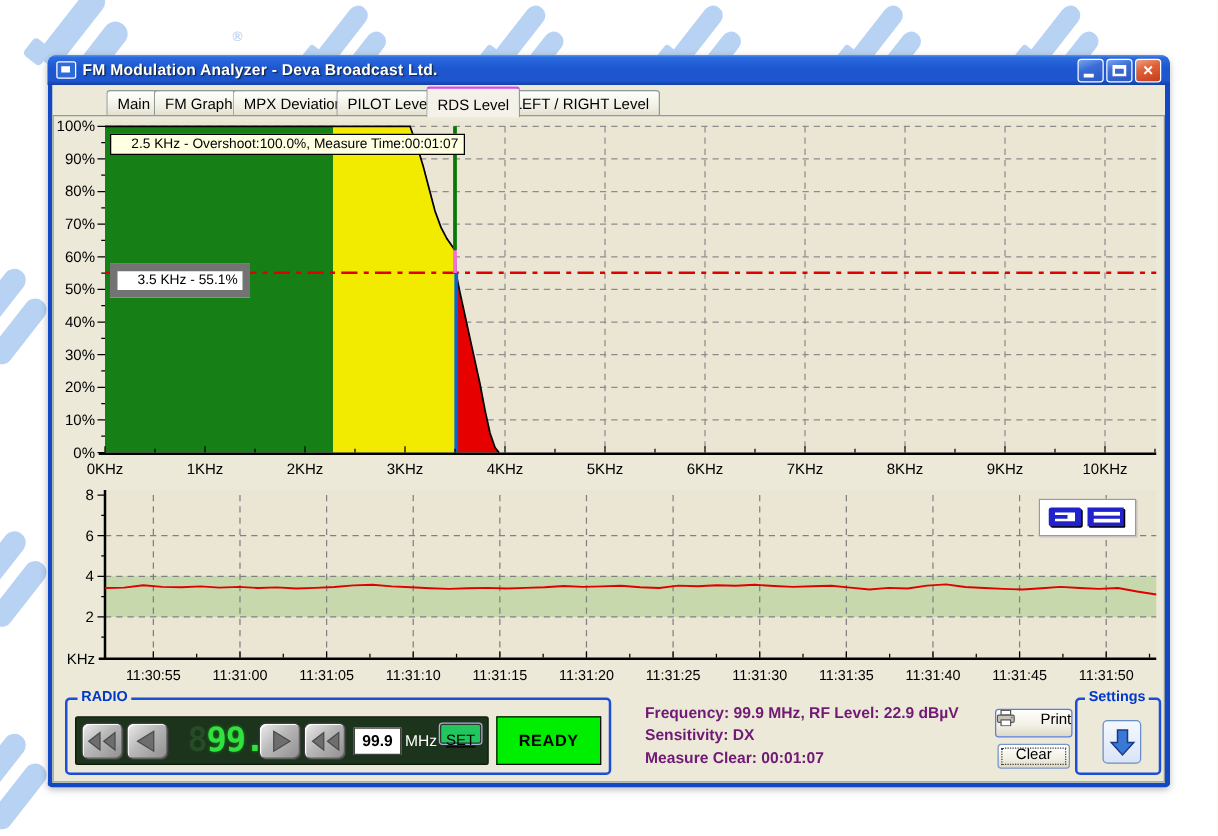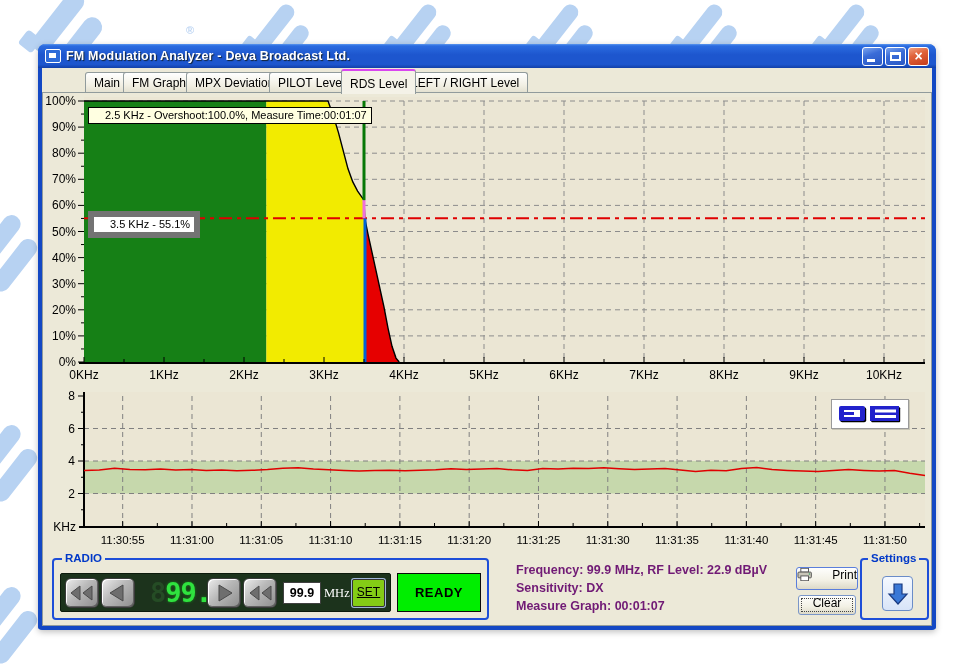--- a/index.html
+++ b/index.html
@@ -65,22 +65,22 @@
              box-shadow:inset 1px 1px 0 #fff, inset -1px -1px 0 #606060; cursor:default; }
   .nav-btn svg { position:absolute; left:0; top:0; }
   .seg-display { position:absolute; left:75px; top:2px; width:68px; height:34px;
                  font-family:"DejaVu Sans Mono", monospace; font-size:27px; font-weight:bold;
                  letter-spacing:-1px; line-height:34px; text-align:left;padding-left:14px; }
   .seg-ghost { color:#254C25; }
   .seg-lit { color:#2FE23F; text-shadow:0 0 3px #1A8A1A; }
   .freq-input { position:absolute; left:222px; top:8px; width:38px; height:22px; background:#fff;
                 border:1px solid #404040; font-family:"Liberation Sans",sans-serif;
                 font-size:12.5px; font-weight:bold; text-align:center; }
-  .mhz-label { position:absolute; left:263px; top:12px; color:#fff; font-size:12.5px;font-family:Liberation Serif, serif; }
-  .set-btn { position:absolute; left:291px; top:5px; width:33px; height:28px; background:#84cc16;
+  .mhz-label { position:absolute; left:263px; top:12px; color:#fff; font-size:12.5px; }
+  .set-btn { position:absolute; left:291px; top:5px; width:33px; height:16px; background:#22c55e;
              border:1px solid #333; border-radius:2px; box-shadow:0 0 0 1px #9FB6D9;
              font-size:12px; text-decoration:underline; text-align:center; line-height:25px; cursor:default; }
   .ready-badge { position:absolute; left:343px; top:13px; width:84px; height:39px; background:#00EE00;
                  border:1px solid #0A0A0A; color:#000; font-size:13px; font-weight:bold;
                  display:flex; align-items:center; justify-content:center; letter-spacing:.5px; }
 
   .info-block { position:absolute; left:473px; top:468px; font-size:12.5px; font-weight:bold; color:#701a75; }
   .info-block div { line-height:18px; white-space:nowrap; }
 
   .xp-btn { position:absolute; background:linear-gradient(#FEFEFD,#F2F0E4 60%,#DCD9C8);
@@ -430,21 +430,21 @@
           <input class="freq-input" value="99.9" style="">
           <span class="mhz-label">MHz</span>
           <div class="set-btn">SET</div>
         </div>
         <div class="ready-badge">READY</div>
       </div>
 
       <div class="info-block">
         <div>Frequency: 99.9 MHz, RF Level: 22.9 dBµV</div>
         <div>Sensitivity: DX</div>
-        <div>Measure Graph: 00:01:07</div>
+        <div>Measure Clear: 00:01:07</div>
       </div>
 
       <div id="print-btn" class="xp-btn">
         <svg width="16" height="13" viewBox="0 0 16 13">
           <rect x="4" y="0" width="8" height="4" fill="#fff" stroke="#555"></rect>
           <rect x="1" y="4" width="14" height="6" rx="1" fill="#C8C5B8" stroke="#555"></rect>
           <rect x="4" y="8" width="8" height="5" fill="#fff" stroke="#555"></rect>
           <circle cx="13" cy="6" r="0.8" fill="#3A6"></circle>
         </svg>
         <span>Print</span>

